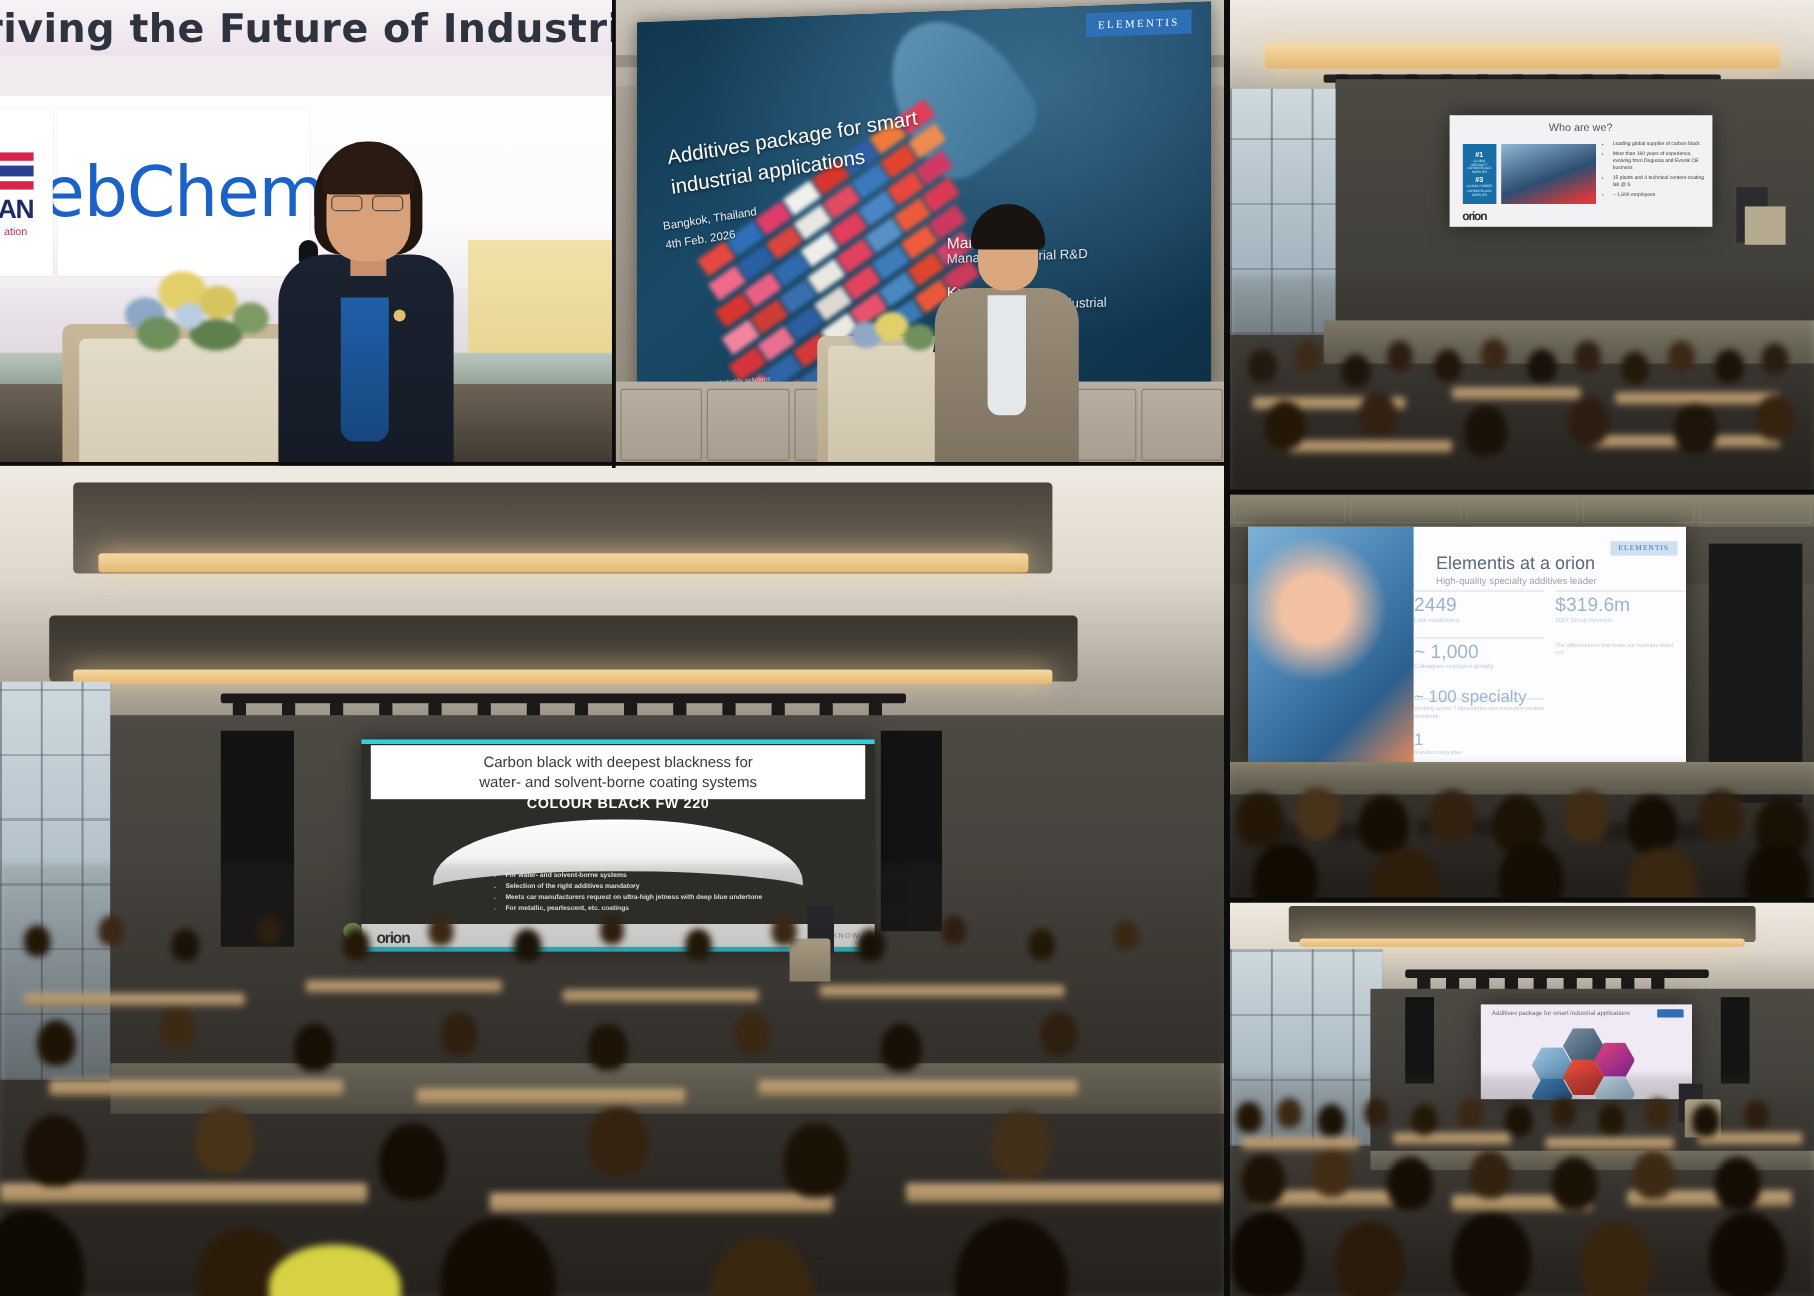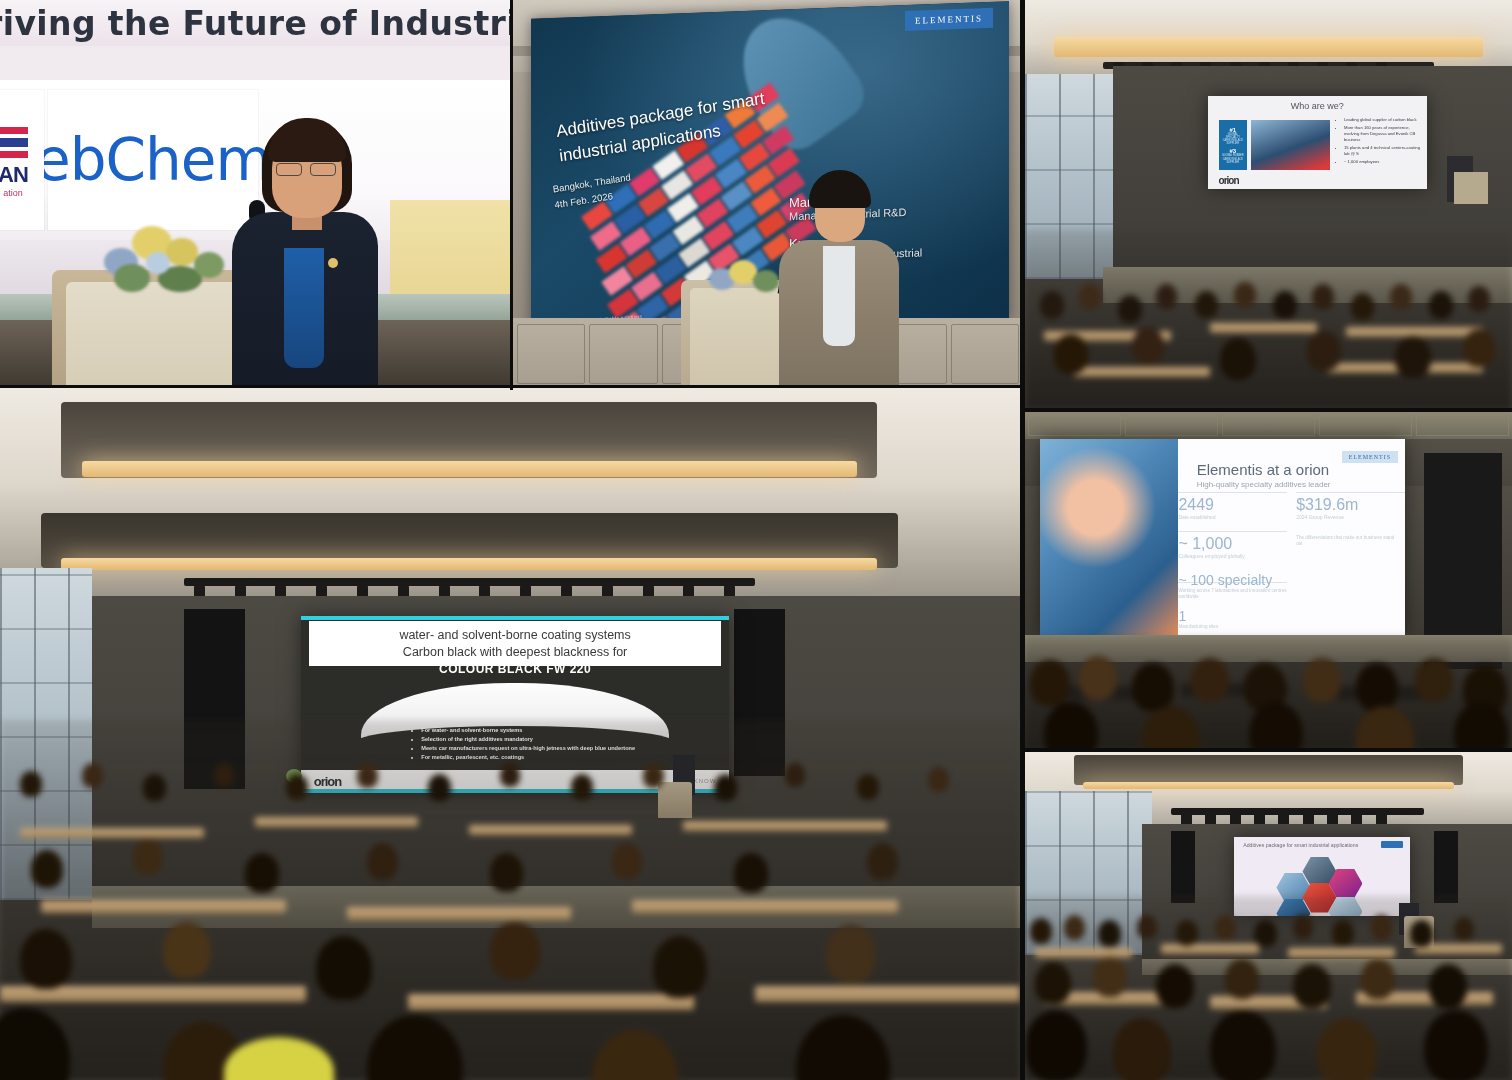--- a/index.html
+++ b/index.html
@@ -592,22 +592,22 @@
         <div class="lamp" style="left:71%;top:28.5%;"></div>
 
       <div class="windows" style="left:0;top:26%;width:9%;bottom:26%;"></div>
       <div class="backwall" style="left:9%;right:0;top:30%;bottom:22%;"></div>
       <div style="position:absolute;left:18%;top:32%;width:6%;height:26%;background:#131313;"></div>
       <div style="position:absolute;right:23%;top:32%;width:5%;height:24%;background:#131313;"></div>
 
       <div class="slide s-cb" style="left:29.5%;top:33%;width:42%;height:25.5%;">
         <div class="topband"></div>
         <div class="titlebox">
+          <div style="font-size:12.5px;line-height:1.3;">Carbon black with deepest blackness for</div>
           <div style="font-size:12.5px;line-height:1.3;">water- and solvent-borne coating systems</div>
-          <div style="font-size:12.5px;line-height:1.3;">Carbon black with deepest blackness for</div>
         </div>
         <div class="prodname" style="top:26%;font-size:12px;letter-spacing:.5px;">COLOUR BLACK FW 220</div>
         <div class="car"></div>
         <div class="carshadow"></div>
         <ul class="bullets" style="left:26%;right:8%;top:62%;list-style:disc;padding-left:9px;">
           <li style="font-size:5.6px;line-height:1.6;font-weight:600;">For water- and solvent-borne systems</li>
           <li style="font-size:5.6px;line-height:1.6;font-weight:600;">Selection of the right additives mandatory</li>
           <li style="font-size:5.6px;line-height:1.6;font-weight:600;">Meets car manufacturers request on ultra-high jetness with deep blue undertone</li>
           <li style="font-size:5.6px;line-height:1.6;font-weight:600;">For metallic, pearlescent, etc. coatings</li>
         </ul>

